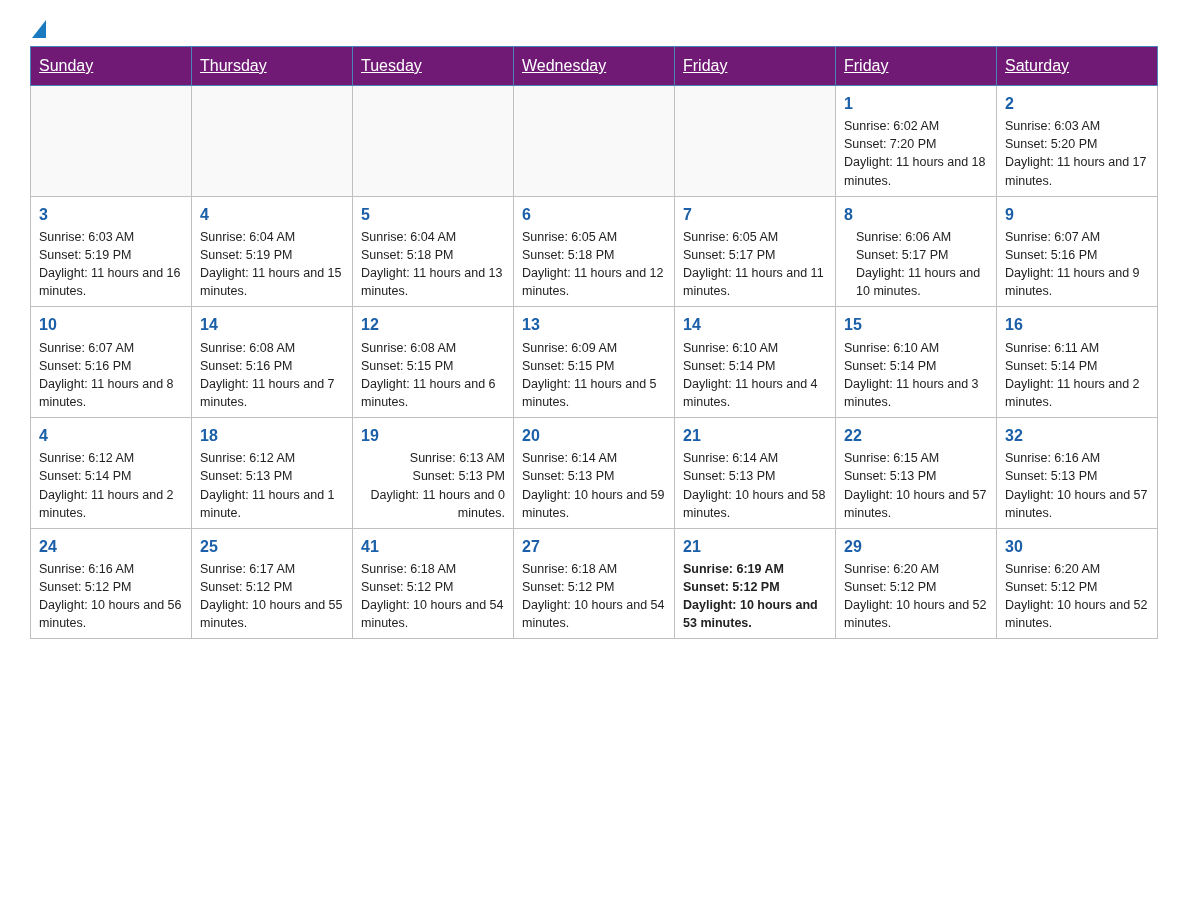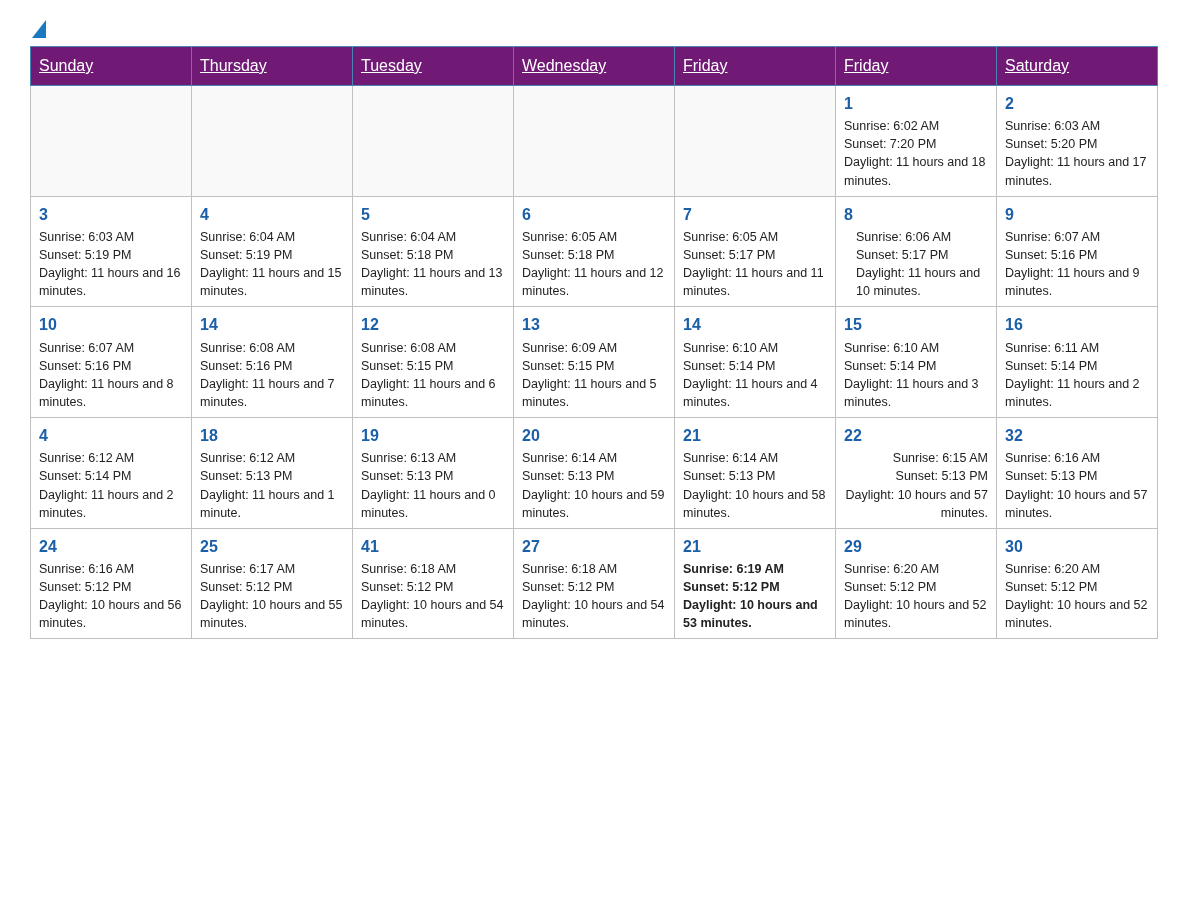--- a/index.html
+++ b/index.html
@@ -248,39 +248,39 @@
 Daylight: 11 hours and 2 minutes.</div>
         </td>
         <td>
           <span class="day-num">18</span>
           <div style="white-space: pre-line;">Sunrise: 6:12 AM
 Sunset: 5:13 PM
 Daylight: 11 hours and 1 minute.</div>
         </td>
         <td>
           <span class="day-num">19</span>
-          <div style="white-space: pre-line;">Sunrise: 6:13 AM
+          <div style="white-space: pre-line; text-align: right;">Sunrise: 6:13 AM
 Sunset: 5:13 PM
 Daylight: 11 hours and 0 minutes.</div>
         </td>
         <td>
           <span class="day-num">20</span>
           <div style="white-space: pre-line;">Sunrise: 6:14 AM
 Sunset: 5:13 PM
 Daylight: 10 hours and 59 minutes.</div>
         </td>
         <td>
           <span class="day-num">21</span>
           <div style="white-space: pre-line;">Sunrise: 6:14 AM
 Sunset: 5:13 PM
 Daylight: 10 hours and 58 minutes.</div>
         </td>
         <td>
           <span class="day-num">22</span>
-          <div style="white-space: pre-line; text-align: right;">Sunrise: 6:15 AM
+          <div style="white-space: pre-line;">Sunrise: 6:15 AM
 Sunset: 5:13 PM
 Daylight: 10 hours and 57 minutes.</div>
         </td>
         <td>
           <span class="day-num">32</span>
           <div style="white-space: pre-line;">Sunrise: 6:16 AM
 Sunset: 5:13 PM
 Daylight: 10 hours and 57 minutes.</div>
         </td>
       </tr>

